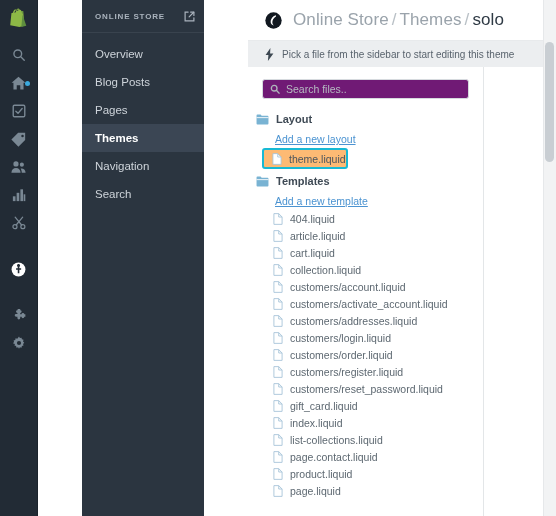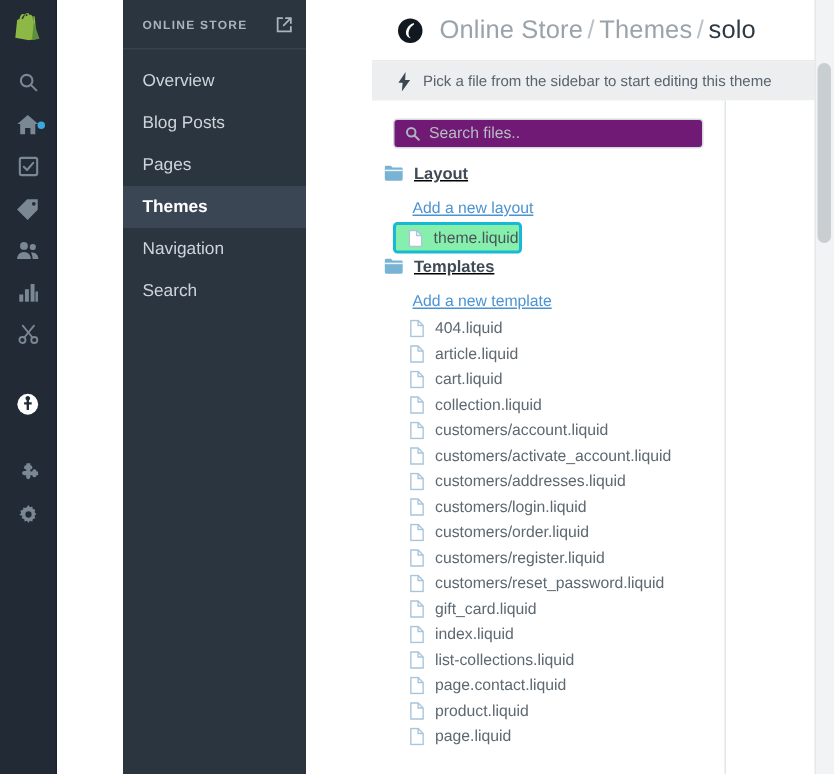--- a/index.html
+++ b/index.html
@@ -130,25 +130,24 @@
   .search-input {
     border: none; outline: none;
     font-size: 10.5px; color: #a9b0b6;
     font-family: "Liberation Sans", sans-serif;
     width: 100%; background: transparent;
   }
   .search-input::placeholder { color: #b6bcc2; }
 
   .tree { padding-top: 11px; }
   .tree-group-head {
-    display: flex; align-items: flex-start;
+    display: flex; align-items: center;
     padding-left: 8px;
     height: 18px;
     margin-bottom: 2px;
-    text-decoration: underline;
   }
   .folder-icon { margin-right: 7px; display:flex; align-items:center; color:#79b3d3; }
   .tree-group-name { font-size: 11px; font-weight: bold; color: #3f4a55; }
   .tree-link {
     display: block;
     font-size: 10.5px; color: #4b93d1;
     text-decoration: underline;
     padding-left: 27px;
     height: 18px; line-height: 18px;
   }
@@ -159,21 +158,21 @@
   }
   .file-icon { margin-right: 7px; display:flex; align-items:center; color:#a8c5da; flex:0 0 auto;}
   .file-name { font-size: 10.5px; color: #5d6871; white-space: nowrap; }
   .file-row.highlighted {
     border: 2px solid #17b9d4;
     border-radius: 3px;
     height: 21px;
     margin-left: 14px;
     padding-left: 8px;
     width: 86px;
-    background: #86efac;
+    background: #fdba74;
   }
   .file-row.highlighted .file-name { color: #4a545d; }
   .tree-gap { height: 3px; }
 
   .editor-area { flex: 1 1 auto; background: #ffffff; }
 
   .scrollbar-track {
     position: absolute; right: 0; top: 0;
     width: 13px; height: 516px;
     background: #f2f3f4;

